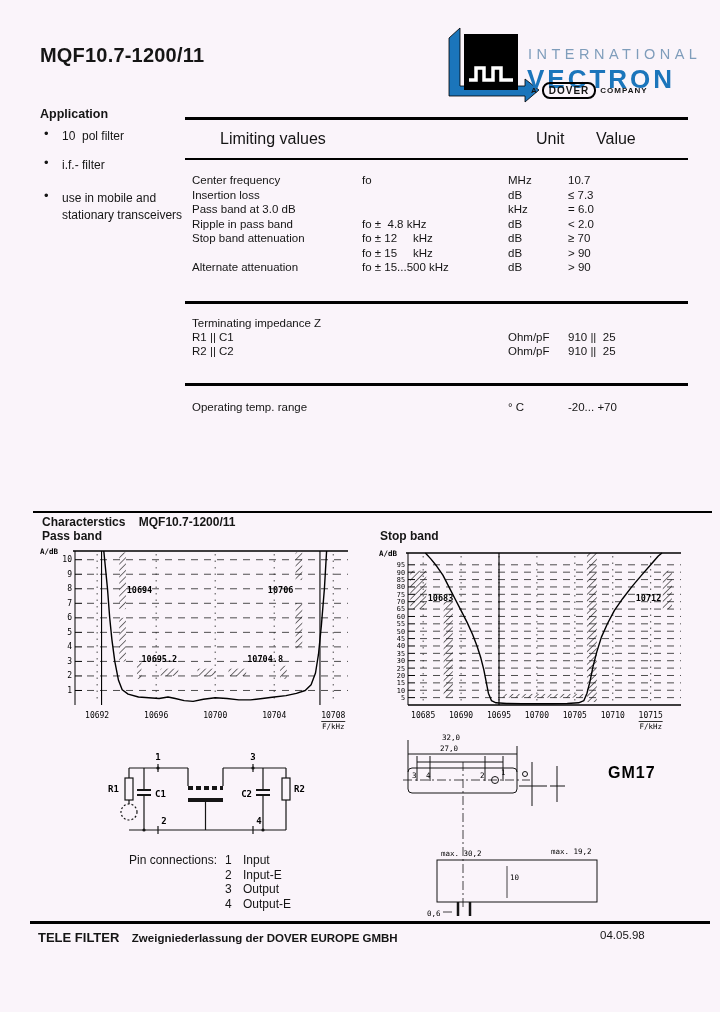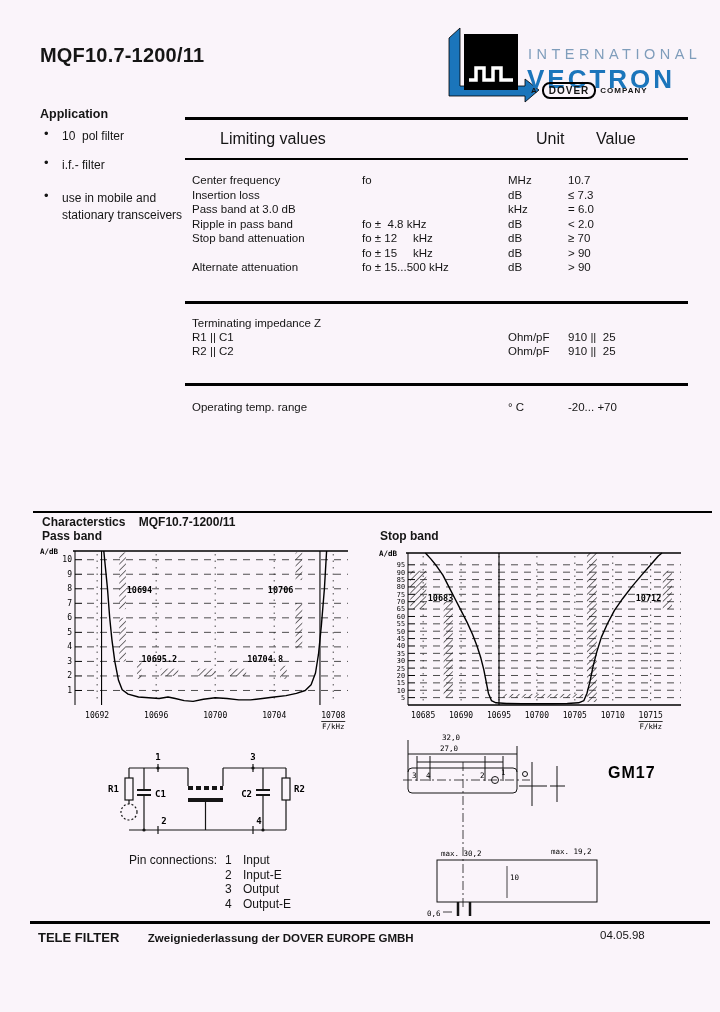--- a/index.html
+++ b/index.html
@@ -406,17 +406,17 @@
       <text x="156" y="126">max. 19,2</text>
       <text x="115" y="152">10</text>
       <text x="32" y="188">0,6</text>
     </g>
     <text x="213" y="50" font-size="16" font-weight="bold" fill="#9b9b9b" style="font-family:'Liberation Sans',sans-serif;letter-spacing:1px;">GM17</text>
   </svg>
 
   <div class="rule" style="left:30px;top:921px;width:680px;height:2.5px;"></div>
   <div class="abs" style="left:38px;top:928px;width:660px;">
     <span class="footer1" style="font-size:13px;">TELE FILTER</span>
-    <span class="footer1" style="margin-left:24px;">Zweigniederlassung der DOVER EUROPE GMBH</span>
+    <span class="footer1" style="margin-left:8px;">Zweigniederlassung der DOVER EUROPE GMBH</span>
     <span class="footer2 abs" style="left:562px;top:1px;">04.05.98</span>
   </div>
 
 </div>
 
 </body></html>

